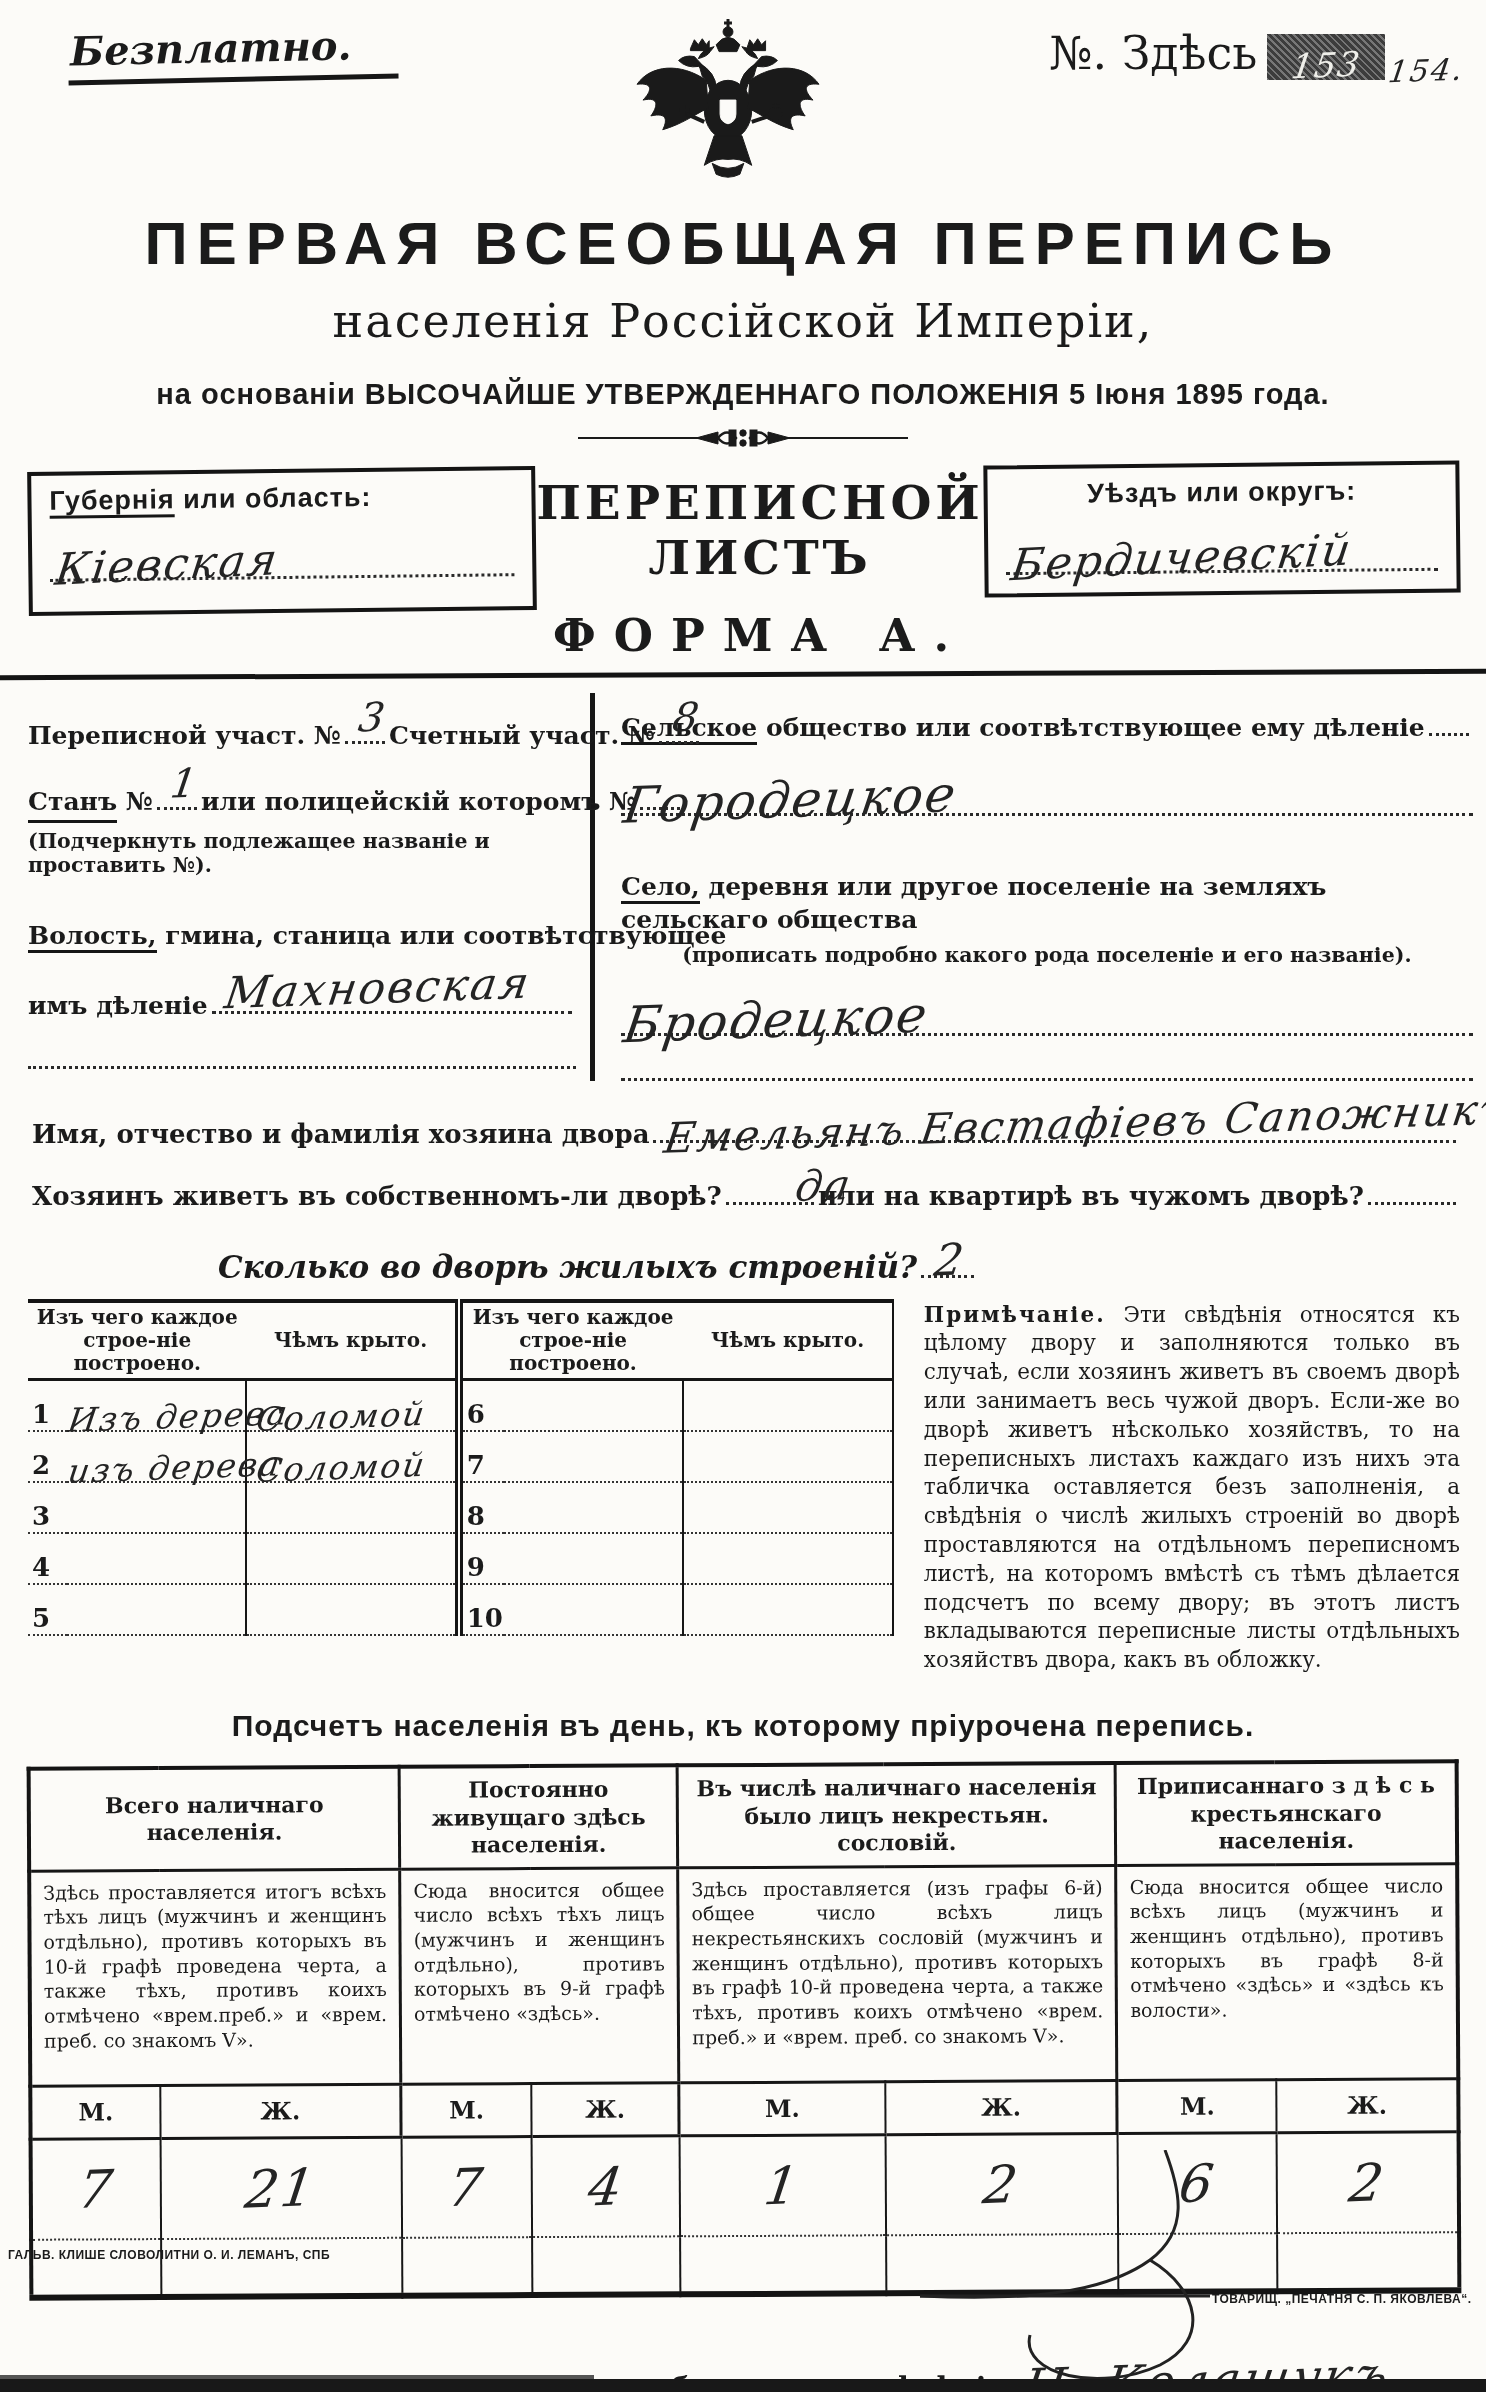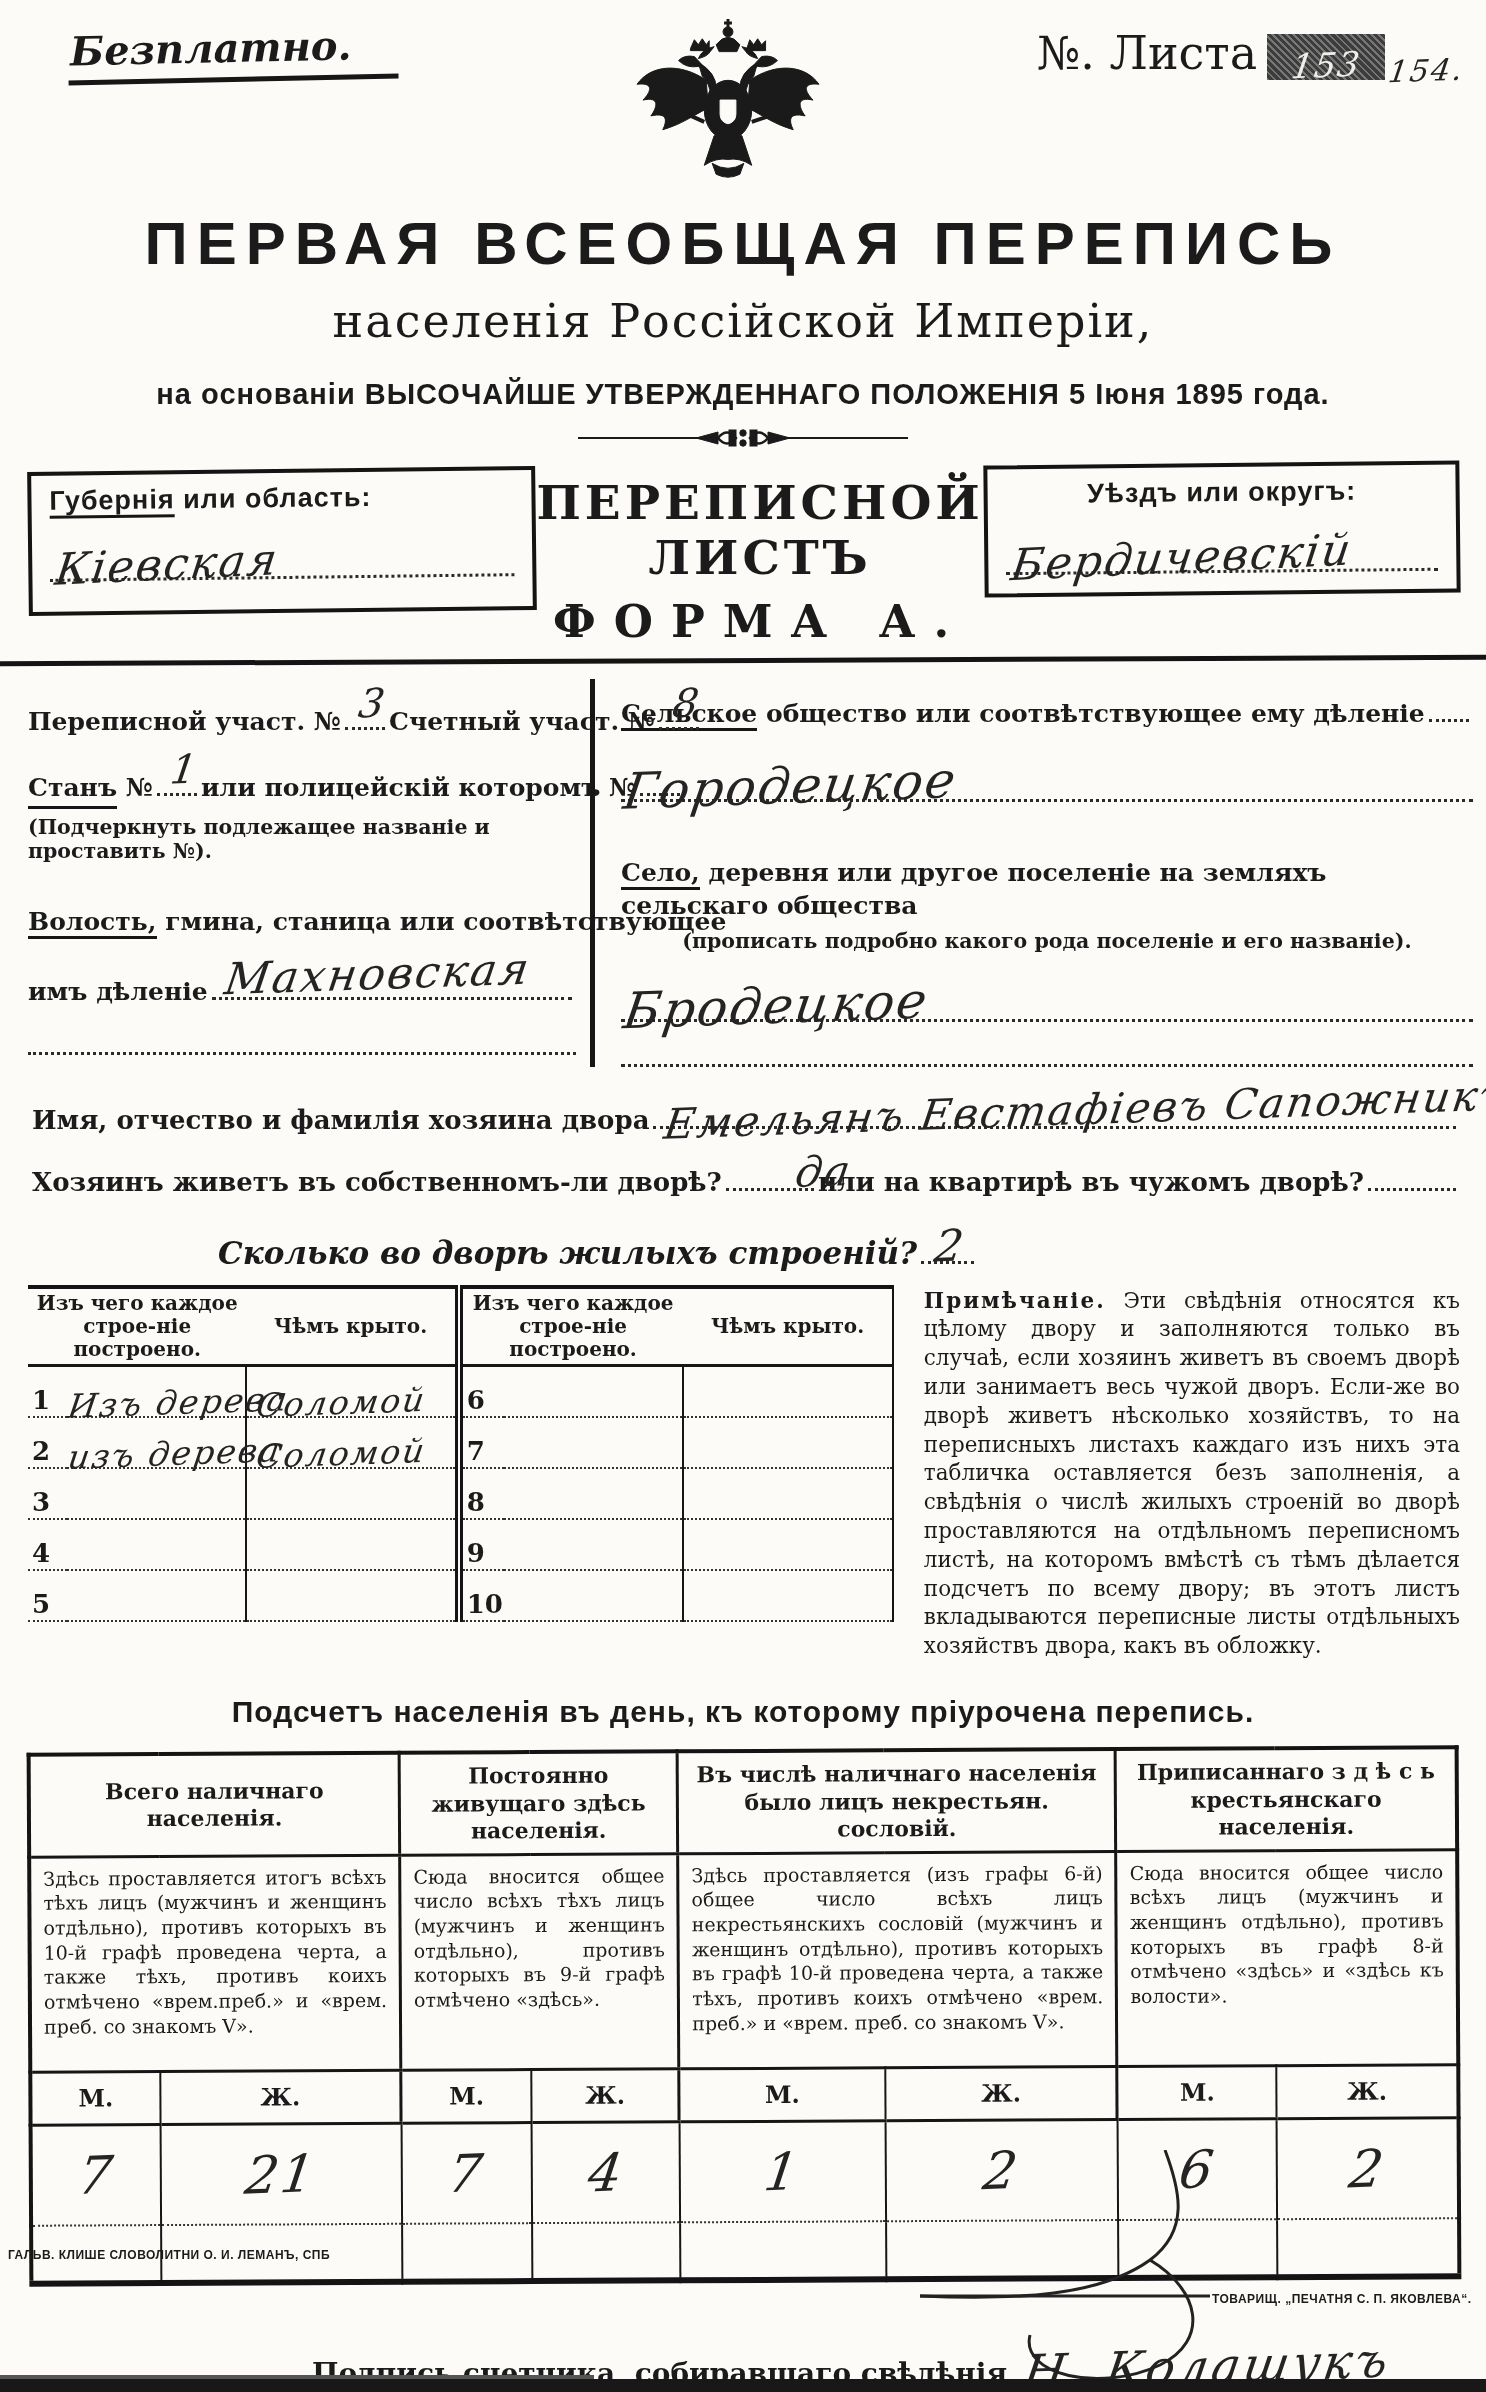--- a/index.html
+++ b/index.html
@@ -45,21 +45,21 @@
   .boxes-row{display:flex; margin-top:14px; align-items:stretch; position:relative;}
   .box{border:4px solid #141414; padding:10px 18px 8px 18px;}
   .box-left{width:505px; margin-left:28px; transform:rotate(-0.7deg); height:118px;}
   .box-right{width:470px; margin-right:26px; transform:rotate(-0.6deg); height:106px; margin-top:-6px;}
   .box-label{font-size:27px; font-weight:bold; letter-spacing:1px;}
   .box-label .u{border-bottom:3px solid #161616;}
   .writefield{border-bottom:3px dotted #2a2a2a; margin-top:4px; height:58px; position:relative;}
   .writefield .hand{position:absolute; left:6px; bottom:-12px; font-size:44px;}
   .center-head{flex:1; text-align:center; padding-top:6px;}
   .ch1{font-size:47px; font-weight:bold; letter-spacing:4px;}
-  .ch2{font-size:45px; font-weight:bold; letter-spacing:18px; margin-top:10px;}
+  .ch2{font-size:45px; font-weight:bold; letter-spacing:18px; margin-top:24px;}
   .boxes-underline{border-bottom:5px solid #141414; margin-top:10px; transform:rotate(-0.25deg);}
 
   
   .form-columns{display:flex; margin-top:16px;}
   .fc-left{width:548px; padding:8px 14px 0 28px; border-right:5px solid #161616;}
   .fc-right{flex:1; padding:8px 22px 0 26px;}
   .fline{display:flex; align-items:baseline; font-size:25px; font-weight:bold; margin-top:10px; line-height:1.5;}
   .fline .lbl{white-space:nowrap;}
   .fline .u{border-bottom:3px solid #161616;}
   .dotfill{flex:1; border-bottom:3px dotted #2a2a2a; position:relative; height:1.2em; min-width:40px; margin:0 4px;}
@@ -141,21 +141,21 @@
           <path d="M56 88 v11 M51 93 h10" stroke-width="3" fill="none"></path>
           <path d="M124 105 L142 99" stroke-width="4" fill="none"></path>
           <circle cx="148" cy="97" r="7"></circle>
           <path d="M148 86 v6 M145 89 h7" stroke-width="2.5" fill="none"></path>
           <path d="M92 83 h16 v14 q0 8 -8 10 q-8 -2 -8 -10 Z" fill="#fcfbf8" stroke="#fcfbf8"></path>
         </g>
       </svg>
     </div>
 
     <div class="sheet-no">
-      <span>№. Листа</span><span class="shade"><span class="hand">153</span></span><span class="after hand">154.</span>
+      <span>№. Здѣсь</span><span class="shade"><span class="hand">153</span></span><span class="after hand">154.</span>
     </div>
   </div>
 
   <div class="title sans">ПЕРВАЯ ВСЕОБЩАЯ ПЕРЕПИСЬ</div>
   <div class="subtitle serif">населенія Россійской Имперіи,</div>
   <div class="basis sans">на основаніи ВЫСОЧАЙШЕ УТВЕРЖДЕННАГО ПОЛОЖЕНІЯ 5 Іюня 1895 года.</div>
 
   <div class="ornament">
     <svg width="330" height="26" viewBox="0 0 330 26" aria-hidden="true">
       <g stroke="#1a1a1a" fill="#1a1a1a">

